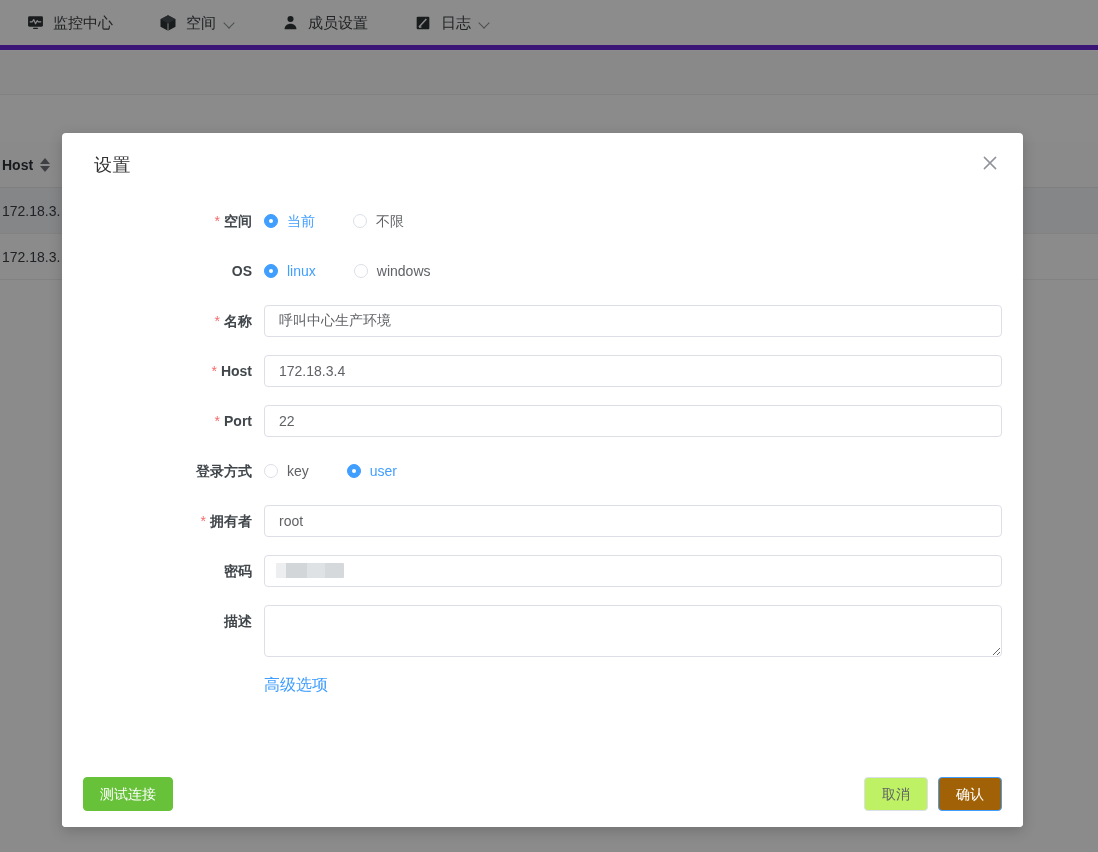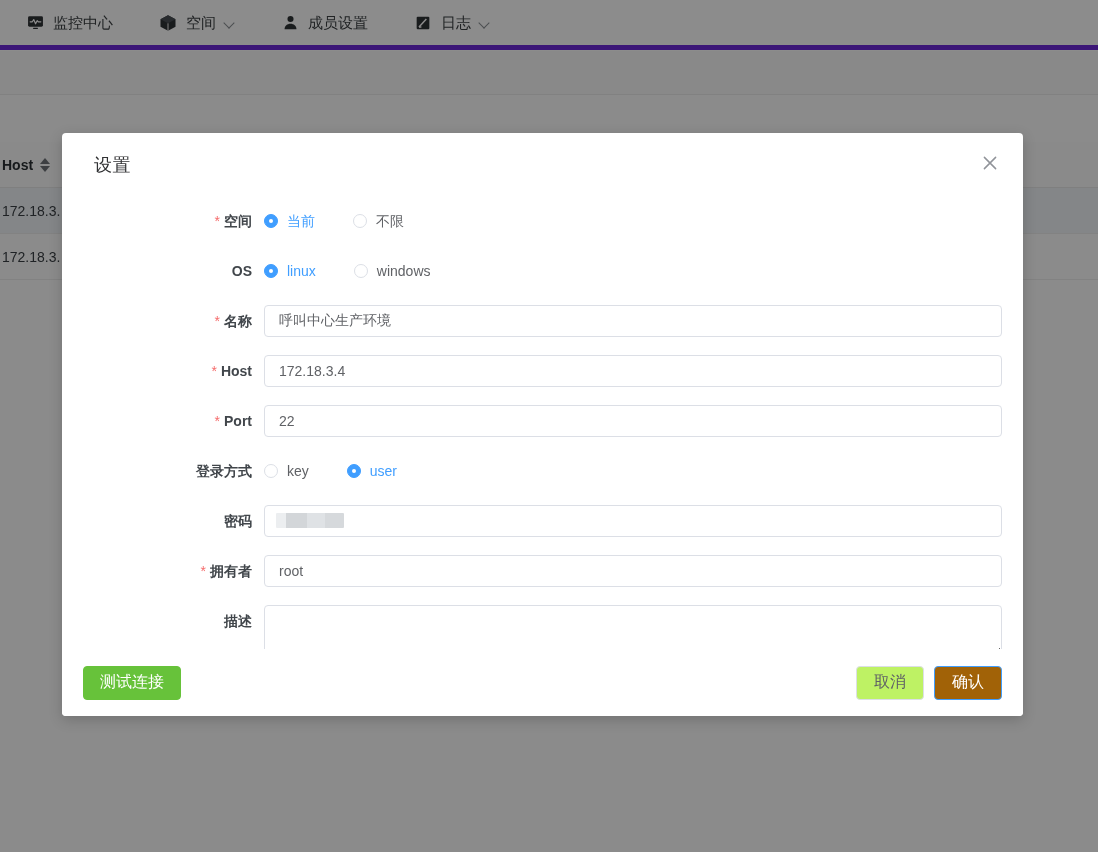--- a/index.html
+++ b/index.html
@@ -142,21 +142,21 @@
     position: absolute;
     inset: 0;
     background: rgba(0,0,0,0.45);
     z-index: 50;
   }
   .dialog {
     position: absolute;
     left: 62px;
     top: 133px;
     width: 961px;
-    height: 583px;
+    height: 694px;
     background: #ffffff;
     border-radius: 4px;
     box-shadow: 0 4px 14px rgba(0,0,0,0.18);
     z-index: 60;
     overflow: hidden;
   }
   .dlg-header {
     position: relative;
     height: 64px;
     padding: 0 32px;
@@ -313,25 +313,25 @@
     padding: 0 21px;
     display: flex;
     align-items: center;
     justify-content: space-between;
     background: #fff;
   }
   .btn {
     height: 34px;
     min-width: 62px;
     border-radius: 4px;
-    font-size: 16px;
+    font-size: 14px;
     border: 1px solid transparent;
     cursor: pointer;
     padding: 0 17px;
-    font-family: Liberation Mono, monospace;
+    font-family: Liberation Sans, sans-serif;
     line-height: 32px;
   }
   .btn-test {
     background: #67c23a;
     color: #fff;
     border-color: #67c23a;
     height: 34px;
     padding: 0 16px;
   }
   .btn-cancel {
@@ -528,36 +528,36 @@
           <label class="radio on">
             <span class="dot"></span>
             <span class="rlabel">user</span>
           </label>
         </div>
       </div>
     </div>
 
     <div class="frow">
       <div class="flabel">
+        <span class="req">*</span><span>拥有者</span>
+      </div>
+      <div class="fcontrol">
+        <input class="inp" type="text" value="root" style="">
+      </div>
+    </div>
+
+    <div class="frow">
+      <div class="flabel">
         <span>密码</span>
       </div>
       <div class="fcontrol">
         <div class="pwd-wrap">
           <input class="inp" type="password" value="" style="">
           <span class="pwd-mask"></span>
         </div>
-      </div>
-    </div>
-
-    <div class="frow">
-      <div class="flabel">
-        <span class="req">*</span><span>拥有者</span>
-      </div>
-      <div class="fcontrol">
-        <input class="inp" type="text" value="root" style="">
       </div>
     </div>
 
     <div class="frow">
       <div class="flabel">
         <span>描述</span>
       </div>
       <div class="fcontrol">
         <textarea class="txtarea" style=""></textarea>
       </div>

